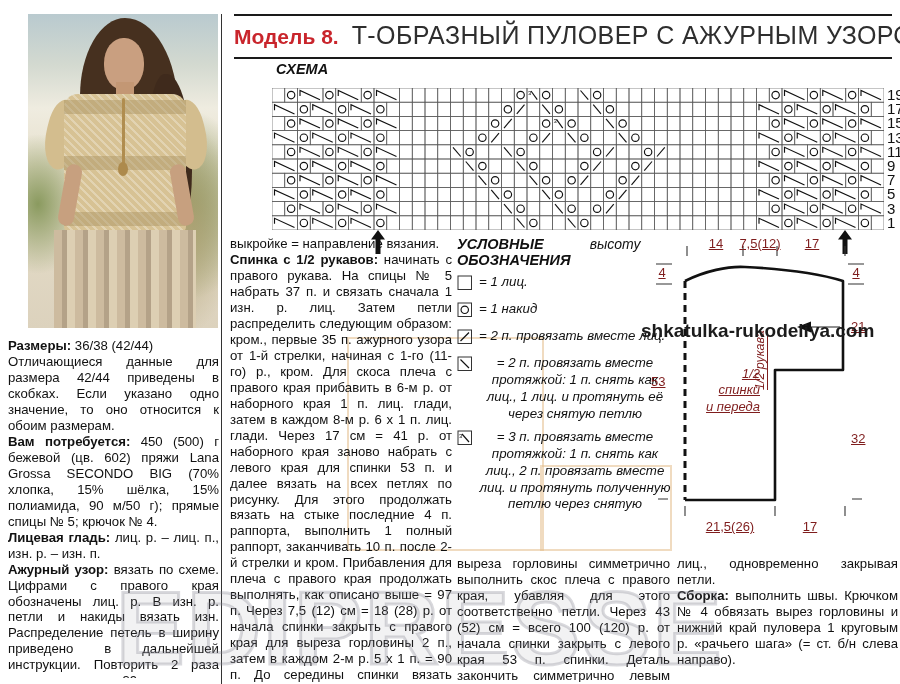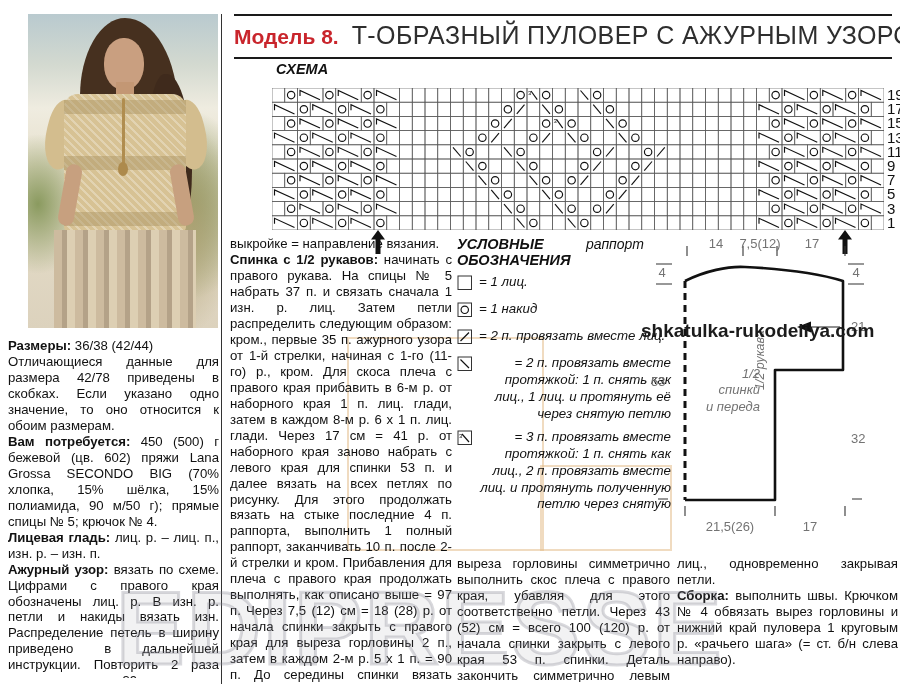--- a/index.html
+++ b/index.html
@@ -47,25 +47,25 @@
   .col p{margin:0;}
   #col-left{left:8px;top:338px;width:211px;height:340px;}
   #col-mid{left:230px;top:236px;width:222px;height:446px;}
   #col3-bottom{left:457px;top:556px;width:213px;height:126px;}
   #col4-bottom{left:677px;top:556px;width:221px;height:126px;}
 
   #legend{position:absolute;left:457px;top:236px;width:214px;z-index:2;}
   #legend h4{font-style:italic;font-weight:bold;font-size:14.5px;margin:0;line-height:1.12;}
   .leg-row{display:flex;gap:6px;margin-top:6px;}
   .leg-sym{flex:none;padding-top:1px;}
-  .leg-text{font-style:italic;font-size:13.3px;line-height:1.27;text-align:right;}
+  .leg-text{font-style:italic;font-size:13.3px;line-height:1.27;text-align:center;}
 
   
   #schematic{position:absolute;left:650px;top:238px;width:250px;height:300px;z-index:2;}
-  .sm-label{position:absolute;font-size:13px;color:#737373;}
+  .sm-label{position:absolute;font-size:13px;color:#7f1d1d;text-decoration:underline;}
   .sm-center{text-align:center;}
   #sm-body-label{font-style:italic;line-height:1.25;text-align:right;}
   #sm-sleeve-label{font-style:italic;writing-mode:vertical-rl;transform:rotate(180deg);font-size:12.5px;}
 
   
   .tanrect{position:absolute;border:2px solid rgba(228,190,140,.55);z-index:1;}
   #tan1{left:347px;top:337px;width:193px;height:210px;}
   #tan2{left:540px;top:465px;width:128px;height:82px;}
   #wm-site{position:absolute;left:641px;top:320px;font-size:19px;font-weight:bold;color:#1b1b1b;
            white-space:nowrap;z-index:6;}
@@ -729,25 +729,25 @@
       <div>5</div>
       <div>3</div>
       <div>1</div>
     </div>
   <svg class="uparrow" style="left:370px;top:230px" width="16" height="24">
     <polygon points="8,0 15,9.5 10.5,9.5 10.5,24 5.5,24 5.5,9.5 1,9.5" fill="#111"></polygon>
   </svg>
   <svg class="uparrow" style="left:837px;top:230px" width="16" height="24">
     <polygon points="8,0 15,9.5 10.5,9.5 10.5,24 5.5,24 5.5,9.5 1,9.5" fill="#111"></polygon>
   </svg>
-  <div id="rapport">раппорт</div>
+  <div id="rapport">высоту</div>
 
   <div id="col-left" class="col">
       <p><b>Размеры: </b>36/38 (42/44)</p>
-      <p>Отличающиеся данные для размера 42/78 приведены в скобках. Если указано одно значение, то оно относится к обоим размерам.</p>
+      <p>Отличающиеся данные для размера 42/44 приведены в скобках. Если указано одно значение, то оно относится к обоим размерам.</p>
       <p><b>Вам потребуется: </b>450 (500) г бежевой (цв. 602) пряжи Lana Grossa SECONDO BIG (70% хлопка, 15% шёлка, 15% полиамида, 90 м/50 г); прямые спицы № 5; крючок № 4.</p>
       <p><b>Лицевая гладь: </b>лиц. р. – лиц. п., изн. р. – изн. п.</p>
       <p><b>Ажурный узор: </b>вязать по схеме. Цифрами с правого края обозначены лиц. р. В изн. р. петли и накиды вязать изн. Распределение петель в ширину приведено в дальнейшей инструкции. Повторить 2 раза между стрелками 39 п. раппорта. В высоту выполнить 1 раз с 1-го по 20-й р., затем эти 20 р. повторять.</p>
     </div>
   <div id="col-mid" class="col">
       <p>выкройке = направление вязания.</p>
       <p><b>Спинка с 1/2 рукавов: </b>начинать с правого рукава. На спицы № 5 набрать 37 п. и связать сначала 1 изн. р. лиц. Затем петли распределить следующим образом: кром., первые 35 п. ажурного узора от 1-й стрелки, начиная с 1-го (11-го) р., кром. Для скоса плеча с правого края прибавить в 6-м р. от наборного края 1 п. лиц. глади, затем в каждом 8-м р. 6 х 1 п. лиц. глади. Через 17 см = 41 р. от наборного края заново набрать с левого края для спинки 53 п. и далее вязать на всех петлях по рисунку. Для этого продолжать вязать на стыке последние 4 п. раппорта, выполнить 1 полный раппорт, заканчивать 10 п. после 2-й стрелки и кром. Прибавления для плеча с правого края продолжать выполнять, как описано выше = 97 п. Через 7,5 (12) см = 18 (28) р. от начала спинки закрыть с правого края для выреза горловины 2 п., затем в каждом 2-м р. 5 х 1 п. = 90 п. До середины спинки вязать прямо. Через 14 см = 32 р. от начала выреза горловины будет достигнута середина спинки. Вырез горловины закончить симметрично, выполняя вместо убавлений прибавления. После окончания</p>
     </div>
   <div id="col3-bottom" class="col">
       <p>выреза горловины симметрично выполнить скос плеча с правого края, убавляя для этого соответственно петли. Через 43 (52) см = всего 100 (120) р. от начала спинки закрыть с левого края 53 п. спинки. Деталь закончить симметрично левым рукавом, провязать в последнем изн. р.</p>

